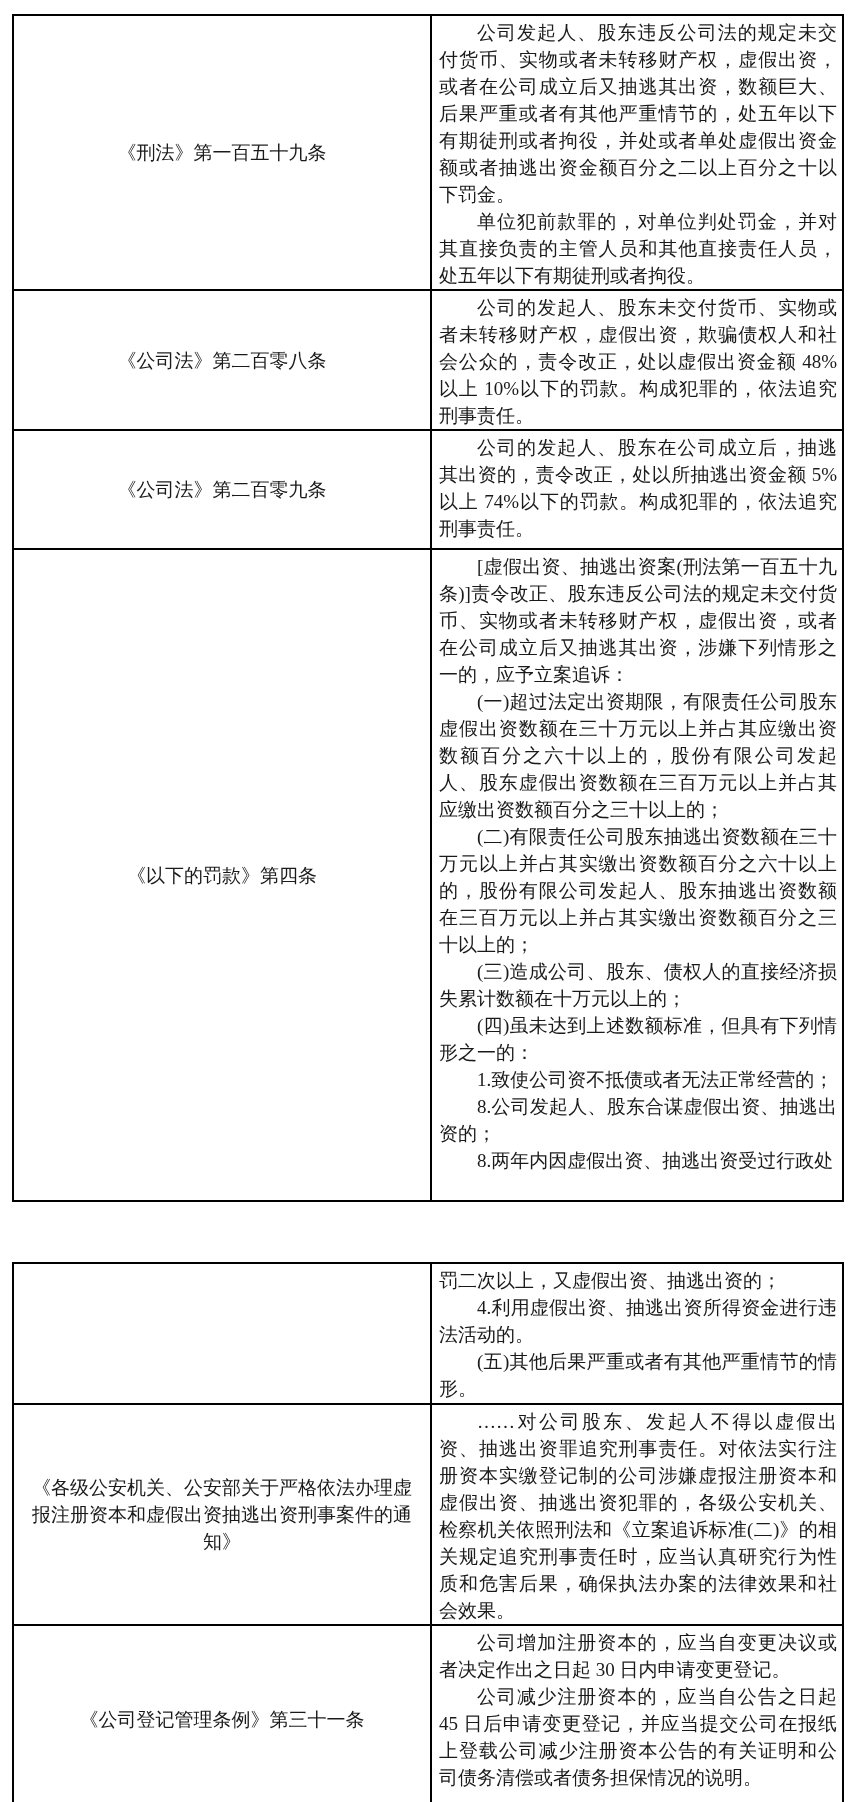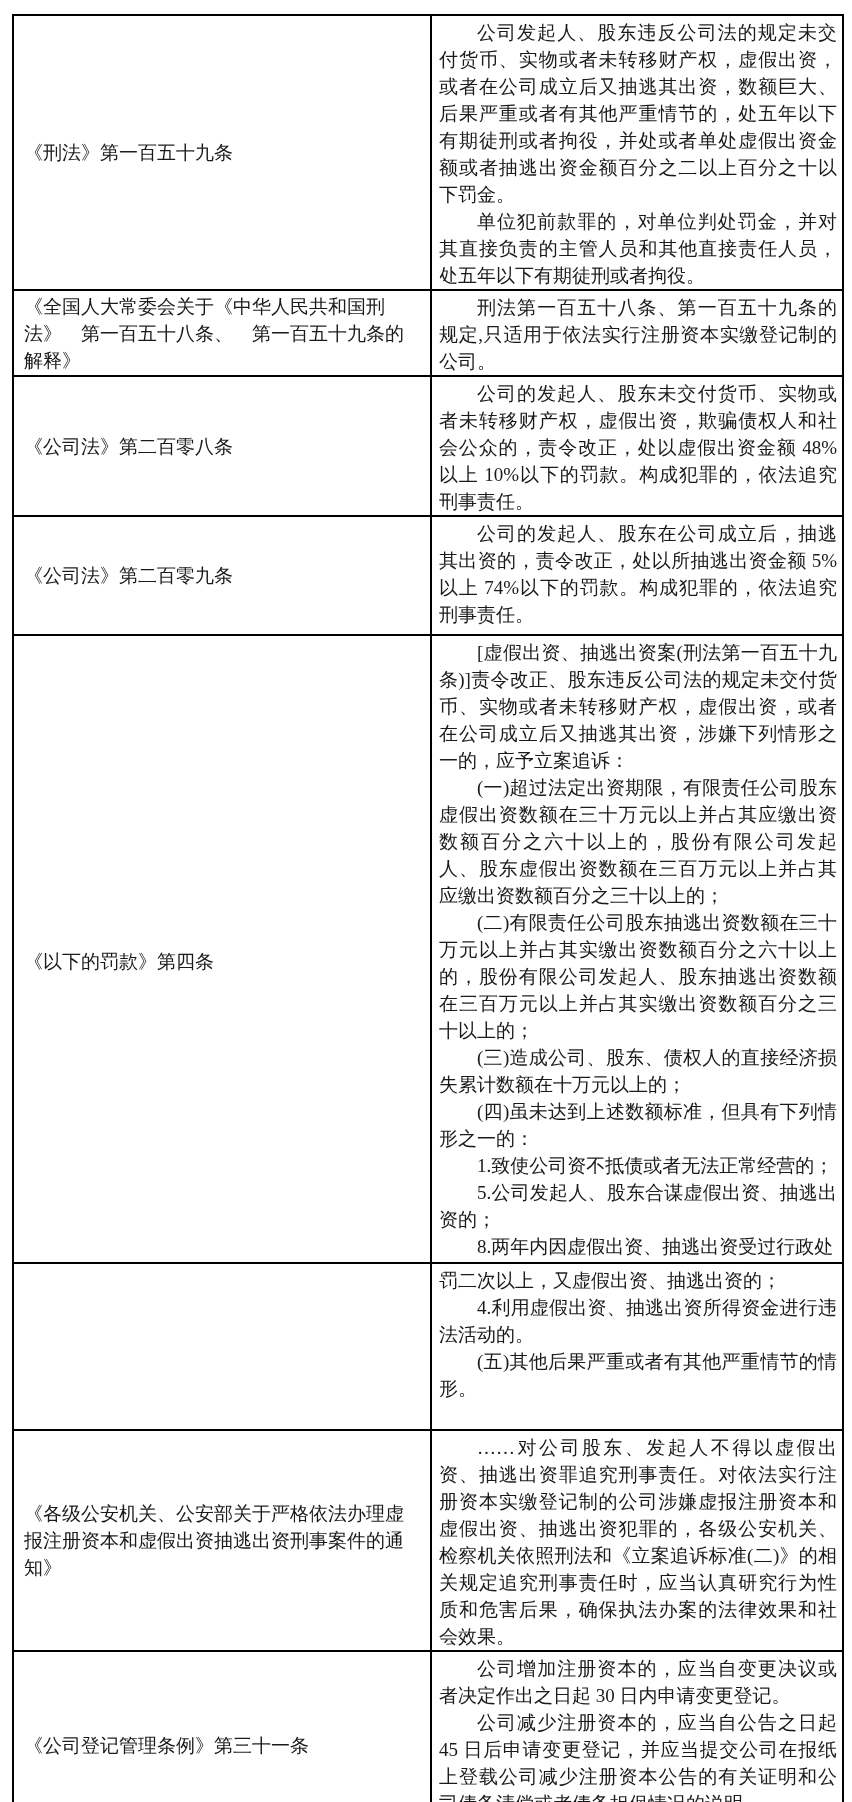--- a/index.html
+++ b/index.html
@@ -29,53 +29,46 @@
   #t1 { top: 14px; }
   #t2 { top: 1262px; }
   td {
     border: 2px solid var(--border-color);
     font-size: 19px;
     line-height: 27px;
     overflow: hidden;
   }
   td.law-name {
     width: 418px;
-    text-align: left;
+    text-align: center;
     vertical-align: middle;
     padding: 0 10px;
   }
   td.law-text {
     vertical-align: top;
     text-align: justify;
     padding: 3px 5px 0 7px;
-    border-radius: 31px;
   }
   .para { text-indent: 2em; margin: 0; }
   .para.noindent { text-indent: 0; }
 </style>
 </head>
 <body>
 
 <table id="t1" class="law-table">
   <colgroup>
       <col style="width:418px">
       <col style="width:412px">
     </colgroup>
   <tbody>
       <tr style="height: 259px;">
         <td class="law-name">《刑法》第一百五十九条</td>
         <td class="law-text">
           <div class="para">公司发起人、股东违反公司法的规定未交付货币、实物或者未转移财产权，虚假出资，或者在公司成立后又抽逃其出资，数额巨大、后果严重或者有其他严重情节的，处五年以下有期徒刑或者拘役，并处或者单处虚假出资金额或者抽逃出资金额百分之二以上百分之十以下罚金。</div>
           <div class="para">单位犯前款罪的，对单位判处罚金，并对其直接负责的主管人员和其他直接责任人员，处五年以下有期徒刑或者拘役。</div>
-        </td>
-      </tr>
-      <tr style="height: 84px;">
-        <td class="law-name">《全国人大常委会关于《中华人民共和国刑法》　第一百五十八条、　第一百五十九条的解释》</td>
-        <td class="law-text">
-          <div class="para">刑法第一百五十八条、第一百五十九条的规定,只适用于依法实行注册资本实缴登记制的公司。</div>
         </td>
       </tr>
       <tr style="height: 126px;">
         <td class="law-name">《公司法》第二百零八条</td>
         <td class="law-text">
           <div class="para">公司的发起人、股东未交付货币、实物或者未转移财产权，虚假出资，欺骗债权人和社会公众的，责令改正，处以虚假出资金额 48%以上 10%以下的罚款。构成犯罪的，依法追究刑事责任。</div>
         </td>
       </tr>
       <tr style="height: 119px;">
         <td class="law-name">《公司法》第二百零九条</td>
@@ -85,34 +78,34 @@
       </tr>
       <tr style="height: 652px;">
         <td class="law-name">《以下的罚款》第四条</td>
         <td class="law-text">
           <div class="para">[虚假出资、抽逃出资案(刑法第一百五十九条)]责令改正、股东违反公司法的规定未交付货币、实物或者未转移财产权，虚假出资，或者在公司成立后又抽逃其出资，涉嫌下列情形之一的，应予立案追诉：</div>
           <div class="para">(一)超过法定出资期限，有限责任公司股东虚假出资数额在三十万元以上并占其应缴出资数额百分之六十以上的，股份有限公司发起人、股东虚假出资数额在三百万元以上并占其应缴出资数额百分之三十以上的；</div>
           <div class="para">(二)有限责任公司股东抽逃出资数额在三十万元以上并占其实缴出资数额百分之六十以上的，股份有限公司发起人、股东抽逃出资数额在三百万元以上并占其实缴出资数额百分之三十以上的；</div>
           <div class="para">(三)造成公司、股东、债权人的直接经济损失累计数额在十万元以上的；</div>
           <div class="para">(四)虽未达到上述数额标准，但具有下列情形之一的：</div>
           <div class="para">1.致使公司资不抵债或者无法正常经营的；</div>
-          <div class="para">5.公司发起人、股东合谋虚假出资、抽逃出资的；</div>
+          <div class="para">8.公司发起人、股东合谋虚假出资、抽逃出资的；</div>
           <div class="para">8.两年内因虚假出资、抽逃出资受过行政处</div>
         </td>
       </tr>
     </tbody>
 </table>
 
 <table id="t2" class="law-table">
   <colgroup>
       <col style="width:418px">
       <col style="width:412px">
     </colgroup>
   <tbody>
-      <tr style="height: 167px;">
+      <tr style="height: 141px;">
         <td class="law-name"></td>
         <td class="law-text">
           <div class="para noindent">罚二次以上，又虚假出资、抽逃出资的；</div>
           <div class="para">4.利用虚假出资、抽逃出资所得资金进行违法活动的。</div>
           <div class="para">(五)其他后果严重或者有其他严重情节的情形。</div>
         </td>
       </tr>
       <tr style="height: 204px;">
         <td class="law-name">《各级公安机关、公安部关于严格依法办理虚报注册资本和虚假出资抽逃出资刑事案件的通知》</td>
         <td class="law-text">

